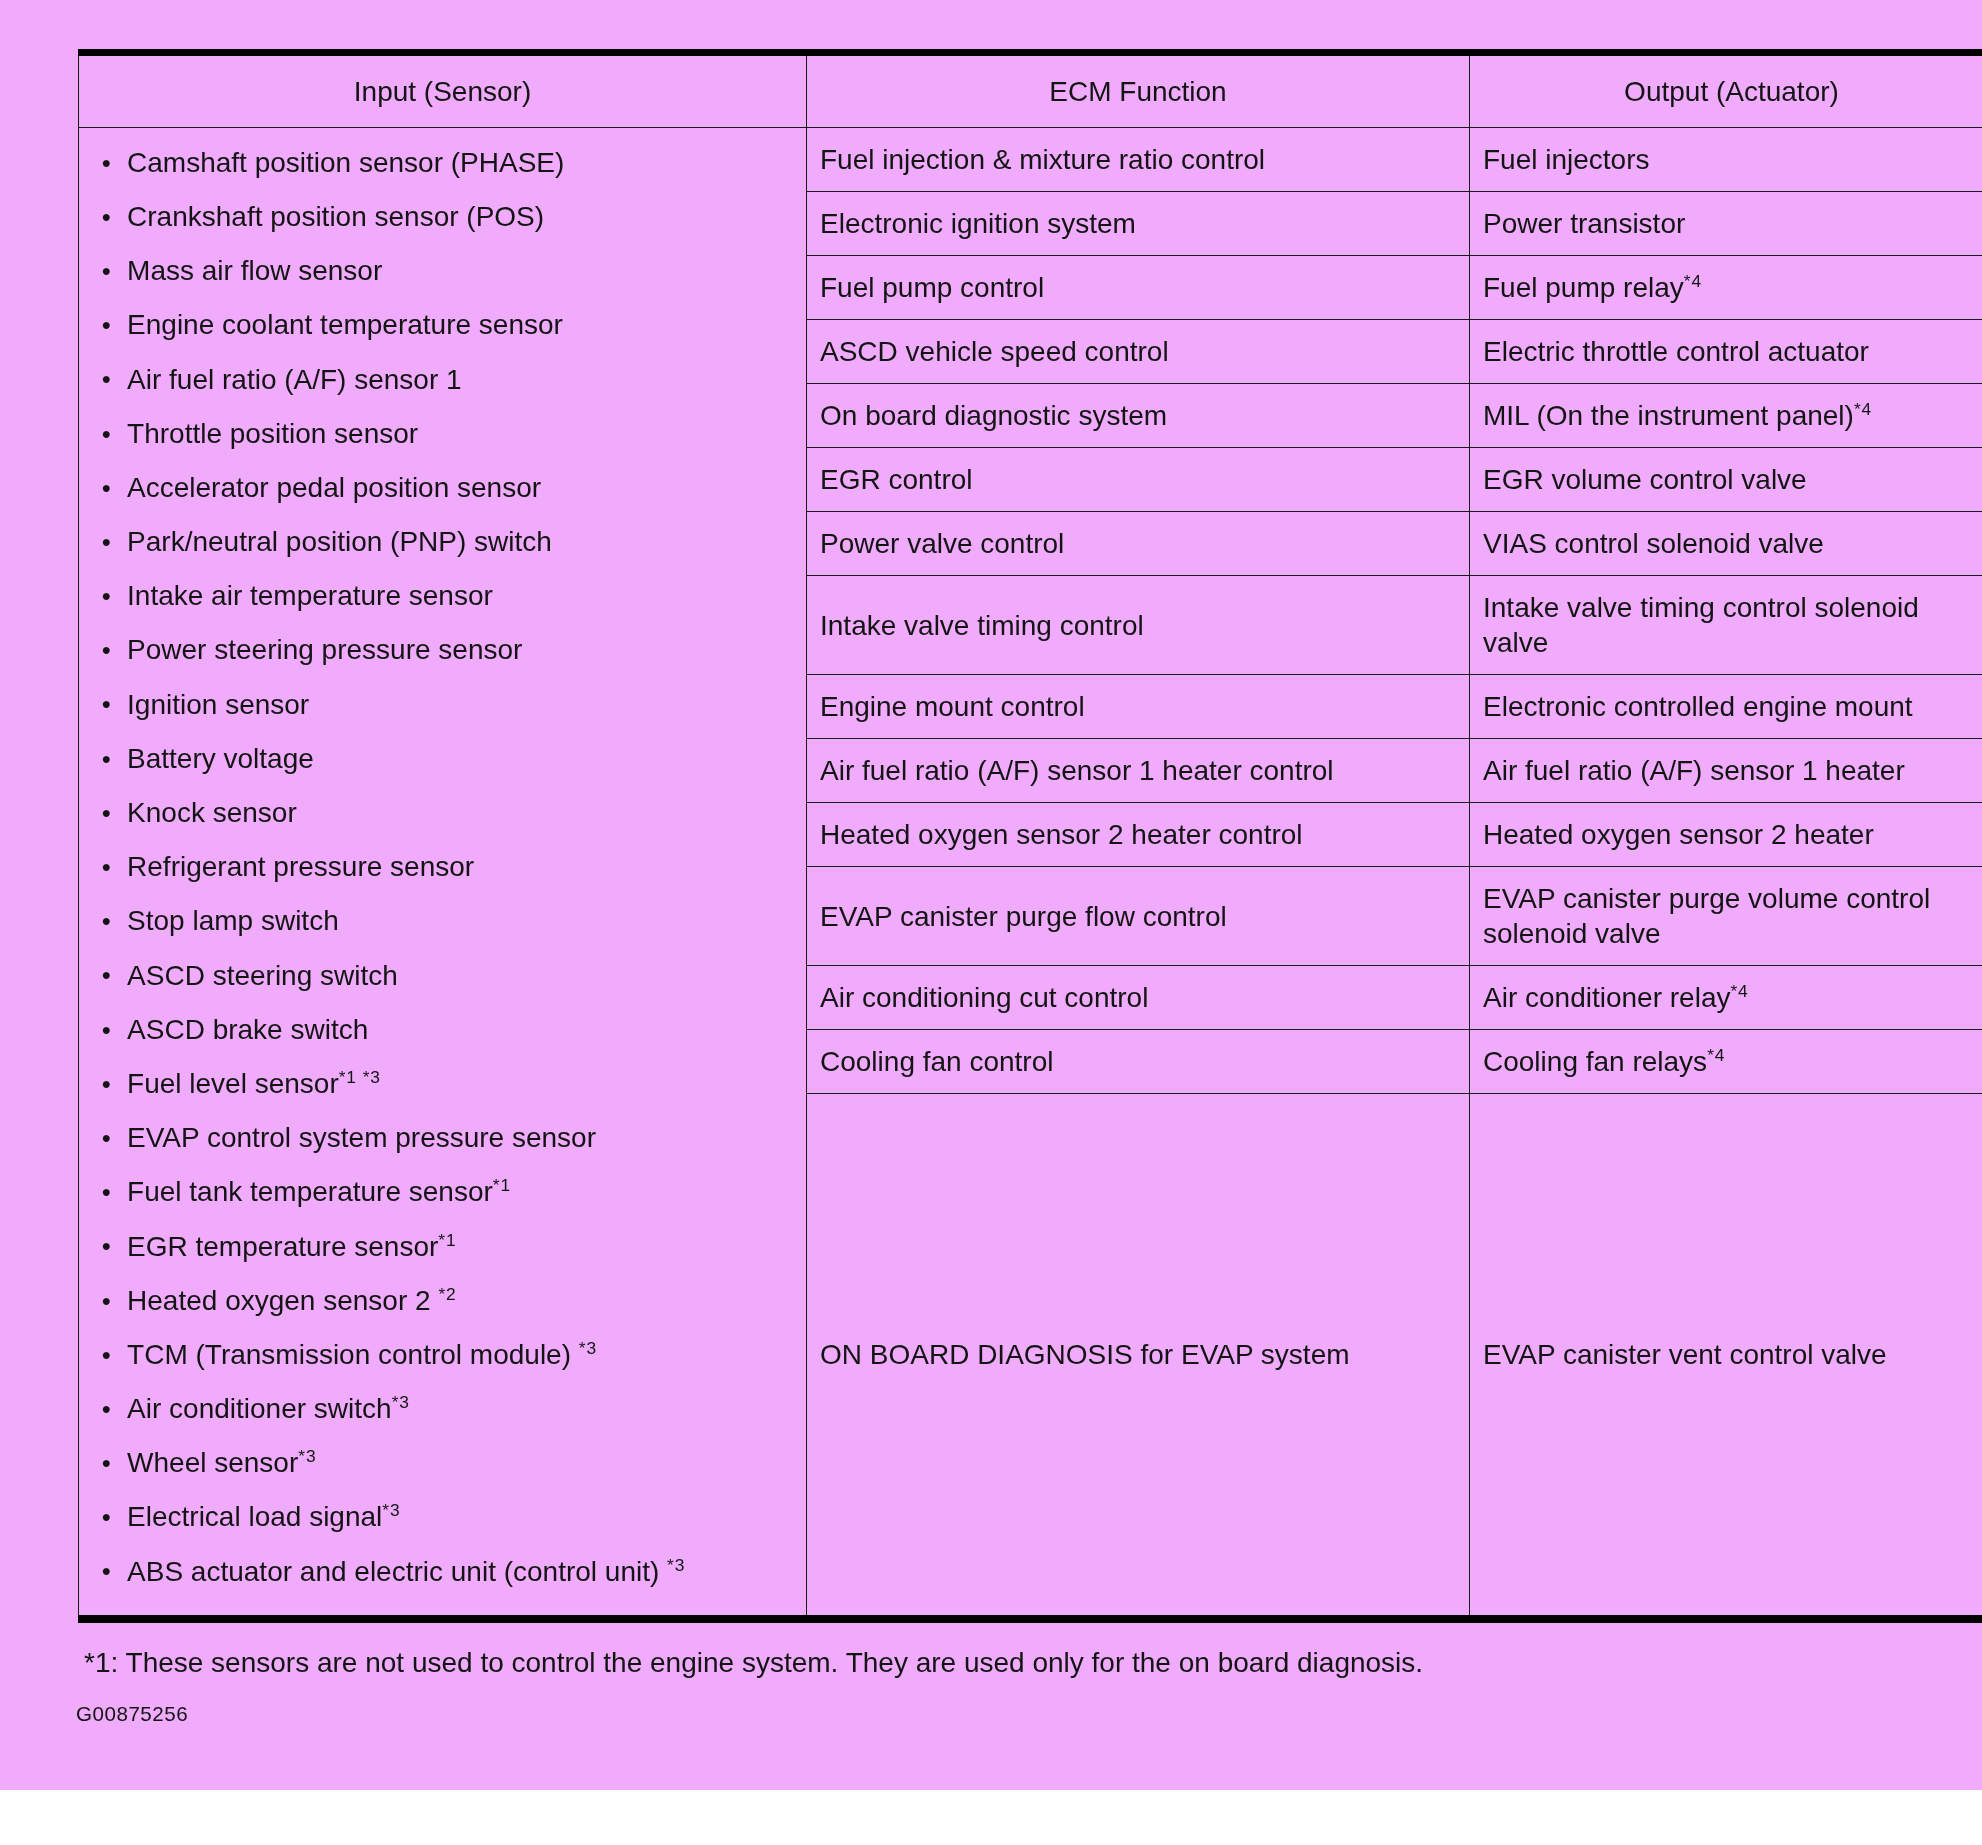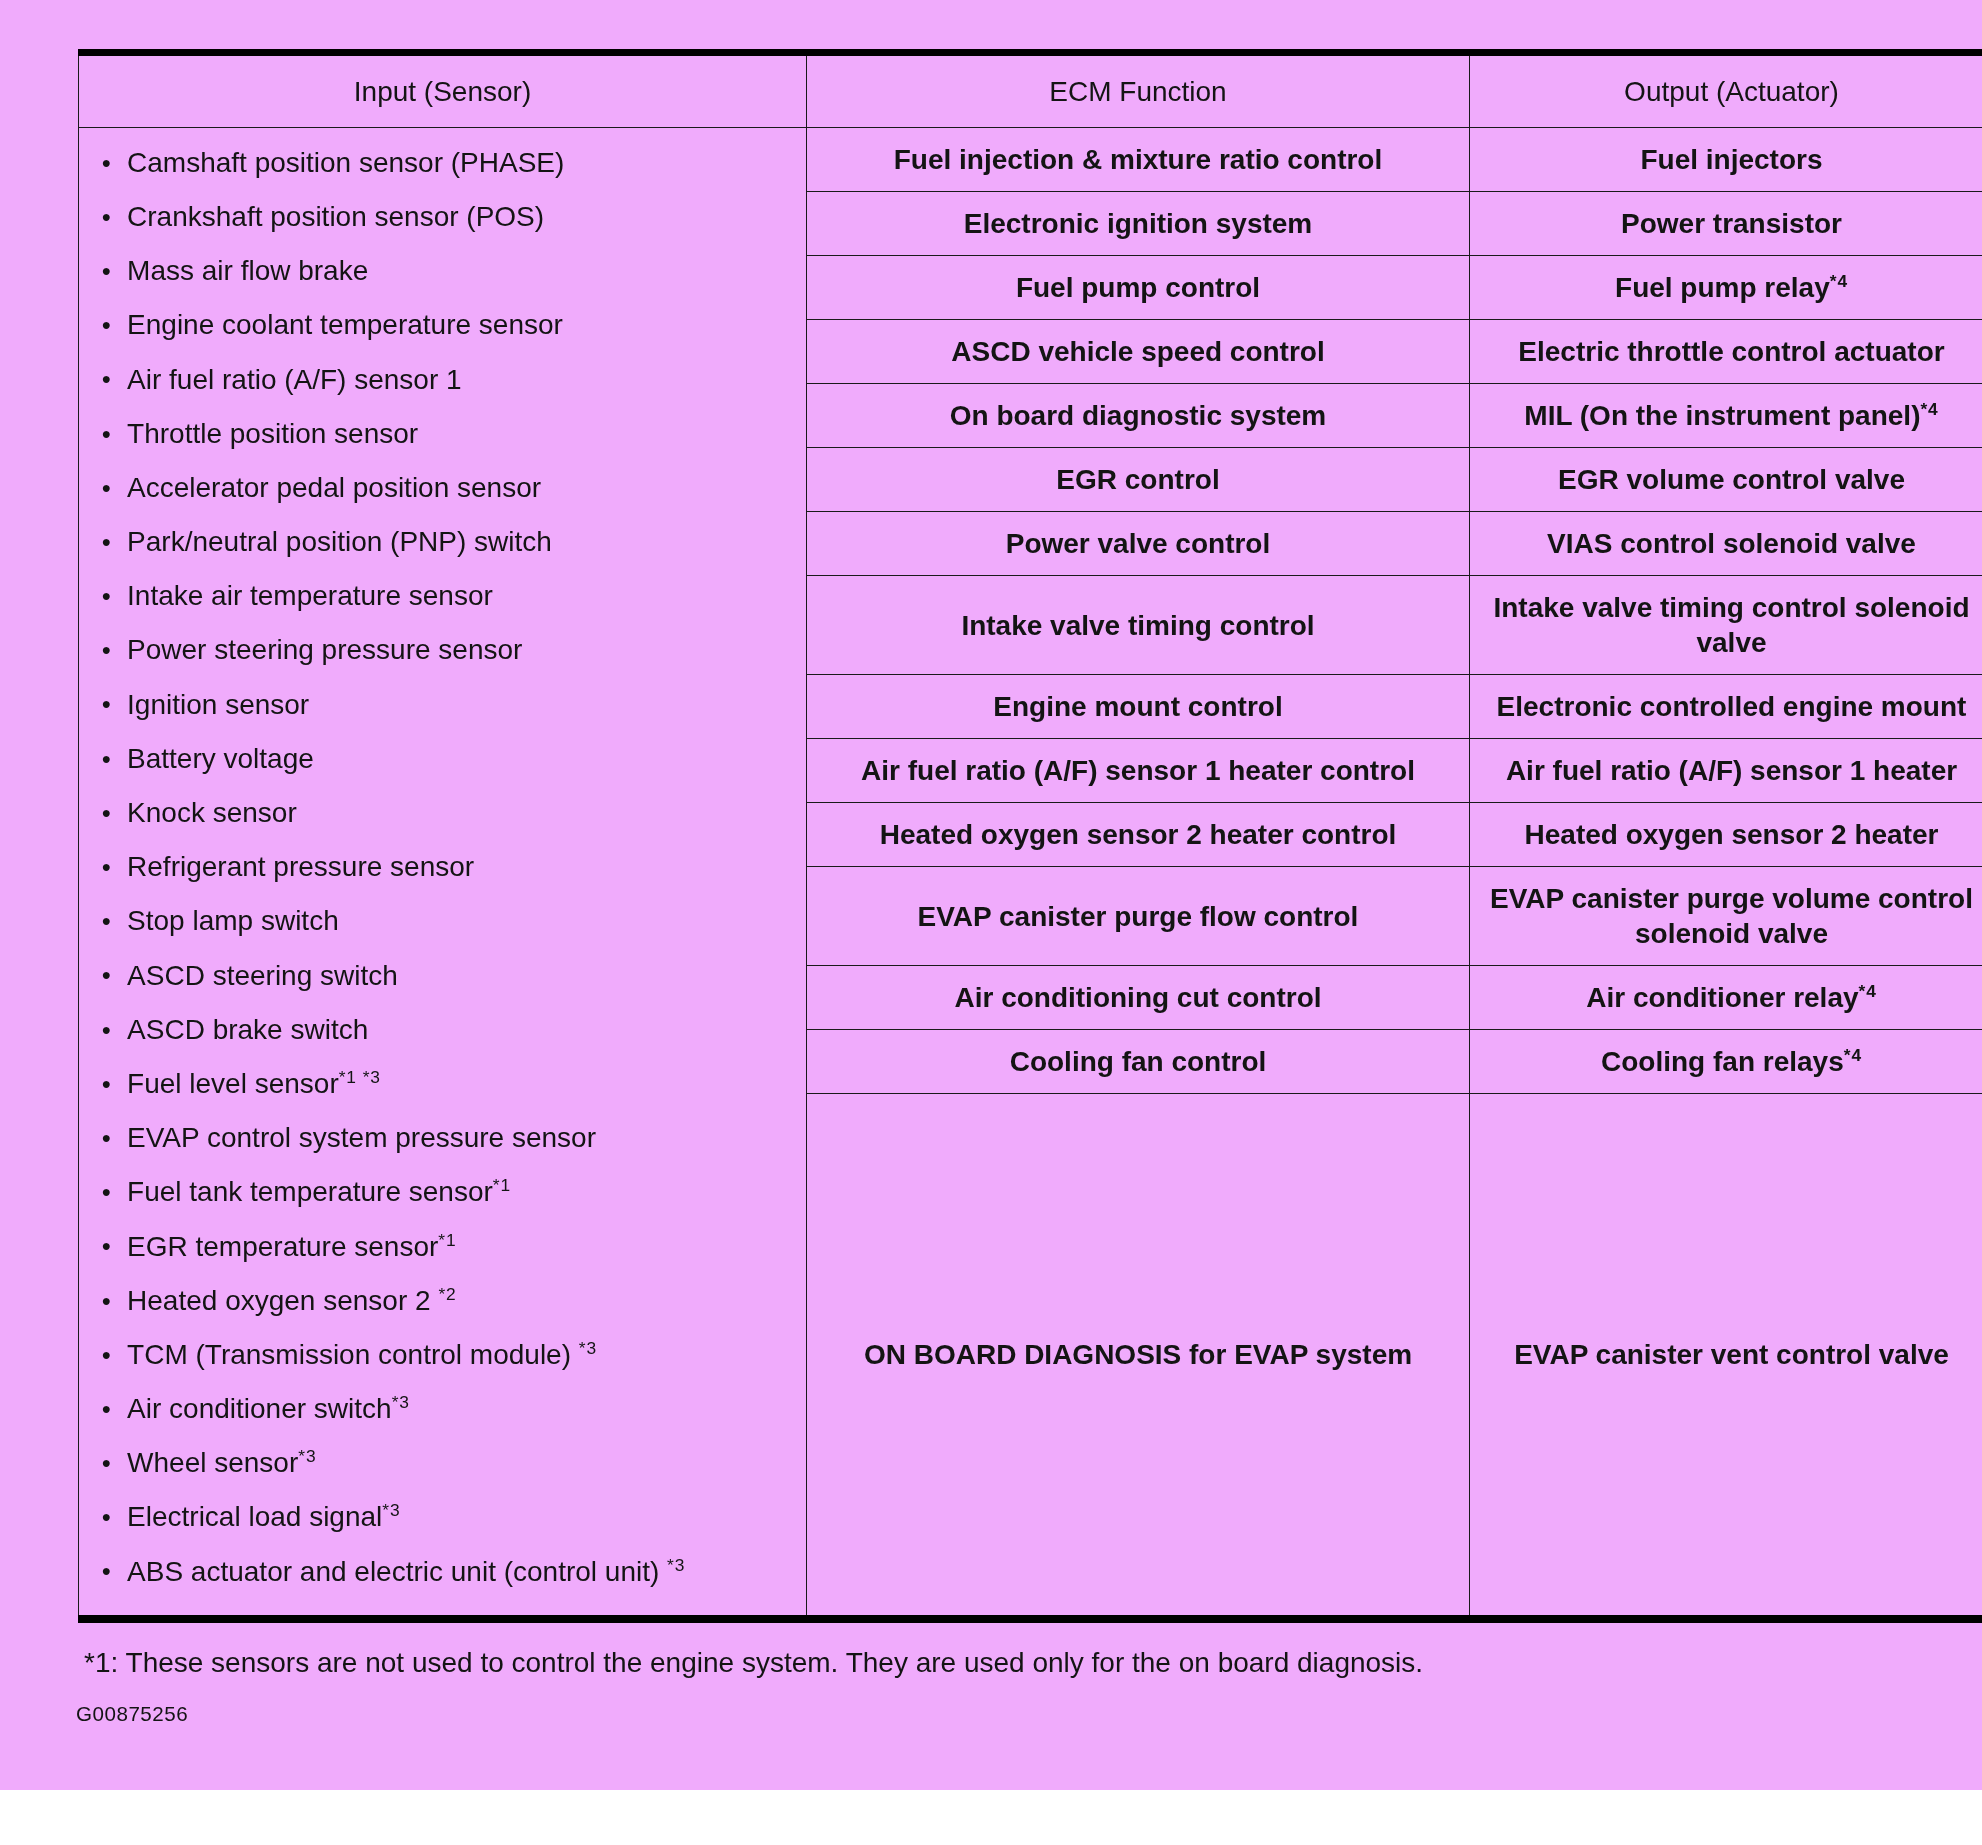--- a/index.html
+++ b/index.html
@@ -37,22 +37,21 @@
   }
   th {
     font-weight: normal;
     height: 69px;
     text-align: center;
     vertical-align: middle;
   }
   td.func, td.out {
     padding: 5.6px 13px;
     vertical-align: middle;
-    text-align: center;
-    font-weight: bold;
+    text-align: left;
   }
   tr.r-s  { height: 64px; }
   tr.r-2  { height: 99px; }
   tr.r-tall { height: 525px; }
   td.inputs-cell {
     vertical-align: top;
     padding: 7.5px 7.5px 7.5px 9.4px;
   }
   ul.inputs {
     list-style: none;
@@ -116,21 +115,21 @@
           <li>
                 <span class="bullet">●</span>
                 <span class="li-text"><span>Camshaft position sensor (PHASE)</span><sup></sup></span>
               </li>
           <li>
                 <span class="bullet">●</span>
                 <span class="li-text"><span>Crankshaft position sensor (POS)</span><sup></sup></span>
               </li>
           <li>
                 <span class="bullet">●</span>
-                <span class="li-text"><span>Mass air flow brake</span><sup></sup></span>
+                <span class="li-text"><span>Mass air flow sensor</span><sup></sup></span>
               </li>
           <li>
                 <span class="bullet">●</span>
                 <span class="li-text"><span>Engine coolant temperature sensor</span><sup></sup></span>
               </li>
           <li>
                 <span class="bullet">●</span>
                 <span class="li-text"><span>Air fuel ratio (A/F) sensor 1</span><sup></sup></span>
               </li>
           <li>

